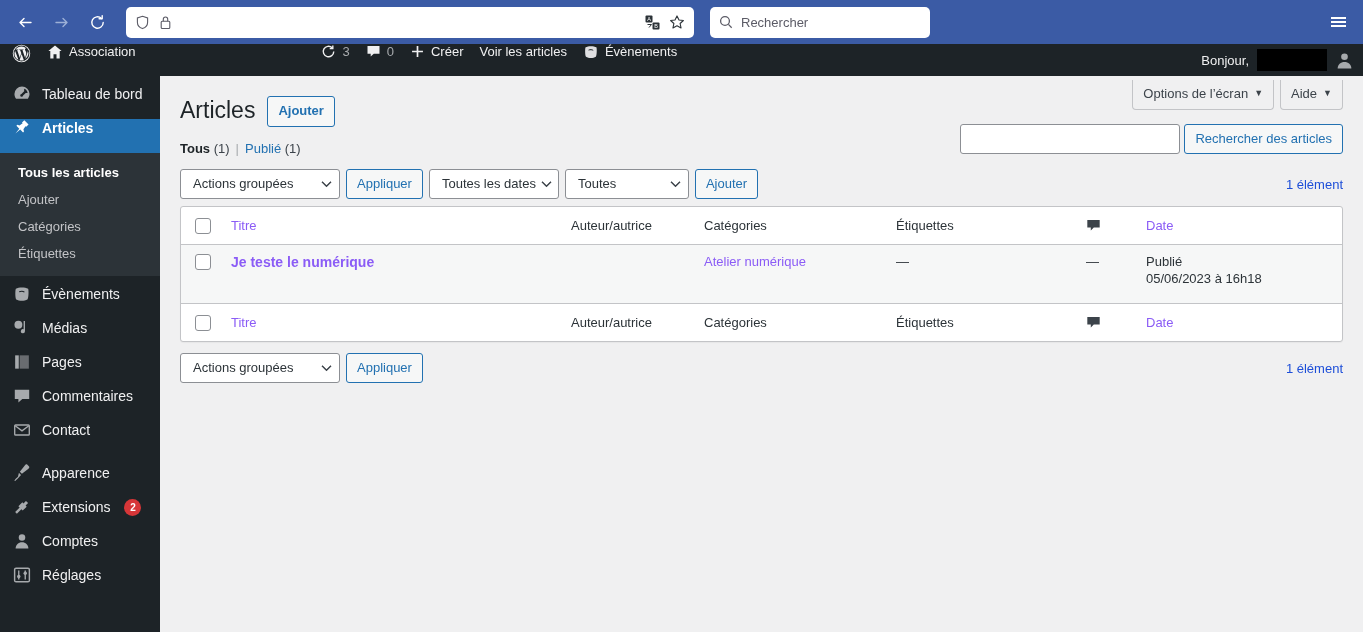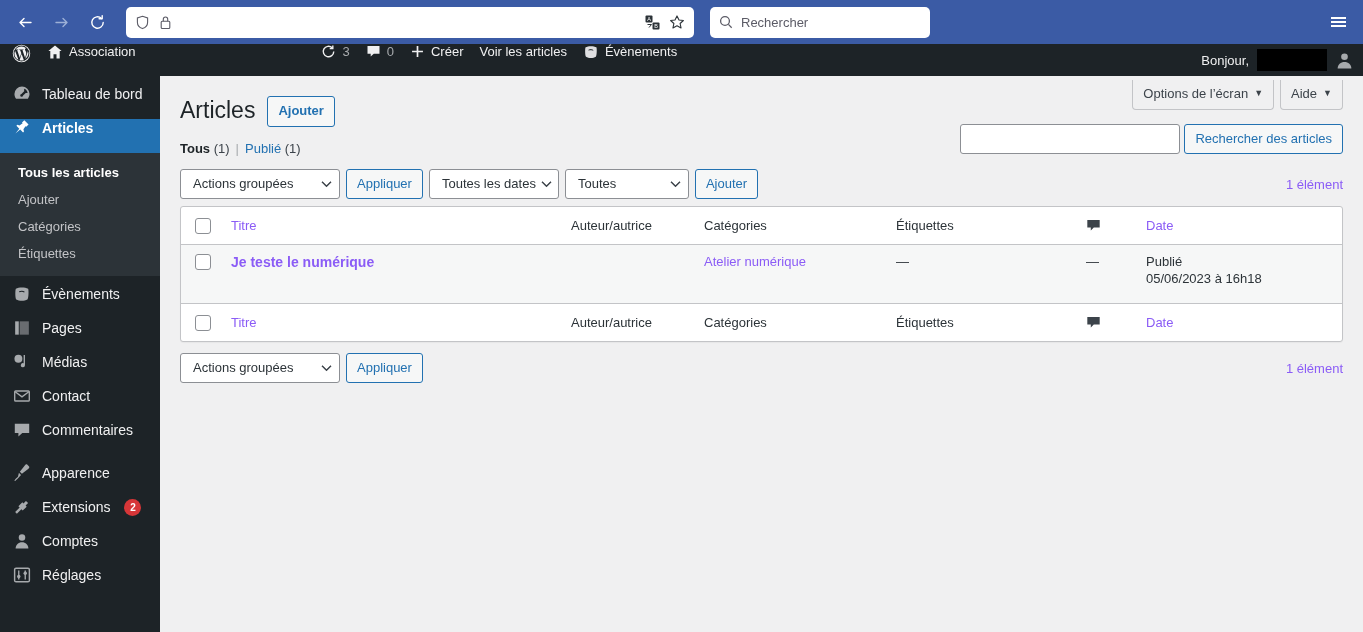--- a/index.html
+++ b/index.html
@@ -269,21 +269,21 @@
     border-radius: 3px;
     font-size: 13px;
     height: 30px;
     padding: 0 10px;
     line-height: 28px;
   }
   .displaying-num {
     position: absolute; right: 0; top: 50%;
     transform: translateY(-50%);
     font-size: 13px;
-    color: #8b5cf6;
+    color: #1d4ed8;
   }
 
   
   table.wp-list-table {
     width: 100%;
     border-collapse: separate;
     border-spacing: 0;
     background: #fff;
     border: 1px solid #c3c4c7;
     border-radius: 3px;
@@ -509,54 +509,54 @@
             <path d="M3.2 4.1c3.2-1.8 10-1.8 13.6 0 .8 1.4.6 10.7-.8 12-3.3 2-9.1 2-12.4 0-1.2-1.3-1.3-10.6-.4-12z"></path>
             <path d="M6.9 7.6c1.9-.9 4.6-.6 5.8.4" stroke="#1d2327" stroke-width="1.2" fill="none"></path>
           </svg>
       </span>
       <span>Évènements</span>
     </div>
 
     <div class="menu-item">
       <span class="mi-icon">
         <svg width="18" height="18" viewBox="0 0 20 20" fill="currentColor">
+            <circle cx="6" cy="6.4" r="4.4"></circle>
+            <path d="M11.8 2.2h1.5v11.4a2.3 2.3 0 1 1-1.5-2.2z"></path>
+          </svg>
+      </span>
+      <span>Médias</span>
+    </div>
+
+    <div class="menu-item">
+      <span class="mi-icon">
+        <svg width="18" height="18" viewBox="0 0 20 20" fill="currentColor">
             <rect x="2.4" y="2.6" width="4" height="14.8"></rect>
             <rect x="7.4" y="2.6" width="10.2" height="14.8" opacity=".55"></rect>
           </svg>
       </span>
       <span>Pages</span>
     </div>
 
     <div class="menu-item">
       <span class="mi-icon">
         <svg width="18" height="18" viewBox="0 0 20 20" fill="currentColor">
-            <circle cx="6" cy="6.4" r="4.4"></circle>
-            <path d="M11.8 2.2h1.5v11.4a2.3 2.3 0 1 1-1.5-2.2z"></path>
-          </svg>
-      </span>
-      <span>Médias</span>
+            <path d="M2 3h16v10.2h-7.7L6 17.2v-4H2z"></path>
+          </svg>
+      </span>
+      <span>Commentaires</span>
     </div>
 
     <div class="menu-item">
       <span class="mi-icon">
         <svg width="18" height="18" viewBox="0 0 20 20" fill="none" stroke="currentColor" stroke-width="1.5">
             <rect x="1.9" y="4.4" width="16.2" height="11.2" rx="1"></rect>
             <path d="m2.4 5.3 7.6 5.6 7.6-5.6"></path>
           </svg>
       </span>
       <span>Contact</span>
-    </div>
-
-    <div class="menu-item">
-      <span class="mi-icon">
-        <svg width="18" height="18" viewBox="0 0 20 20" fill="currentColor">
-            <path d="M2 3h16v10.2h-7.7L6 17.2v-4H2z"></path>
-          </svg>
-      </span>
-      <span>Commentaires</span>
     </div>
 
     <div class="menu-sep"></div>
 
     <div class="menu-item">
       <span class="mi-icon">
         <svg width="18" height="18" viewBox="0 0 20 20" fill="currentColor">
             <path d="M17.6 2.5c.9.9.6 1.9-.4 2.7L9.9 10.9 7.6 8.6l5.7-7.3c.8-1 1.8-1.3 2.7-.4zM6.6 9.8l2.3 2.3-2.5 3c-.9 1.1-2.6 2.8-3.9 3.7-.5.3-1-.3-.7-.8.9-1.3 2.6-3 3.7-3.9z"></path>
           </svg>
       </span>

